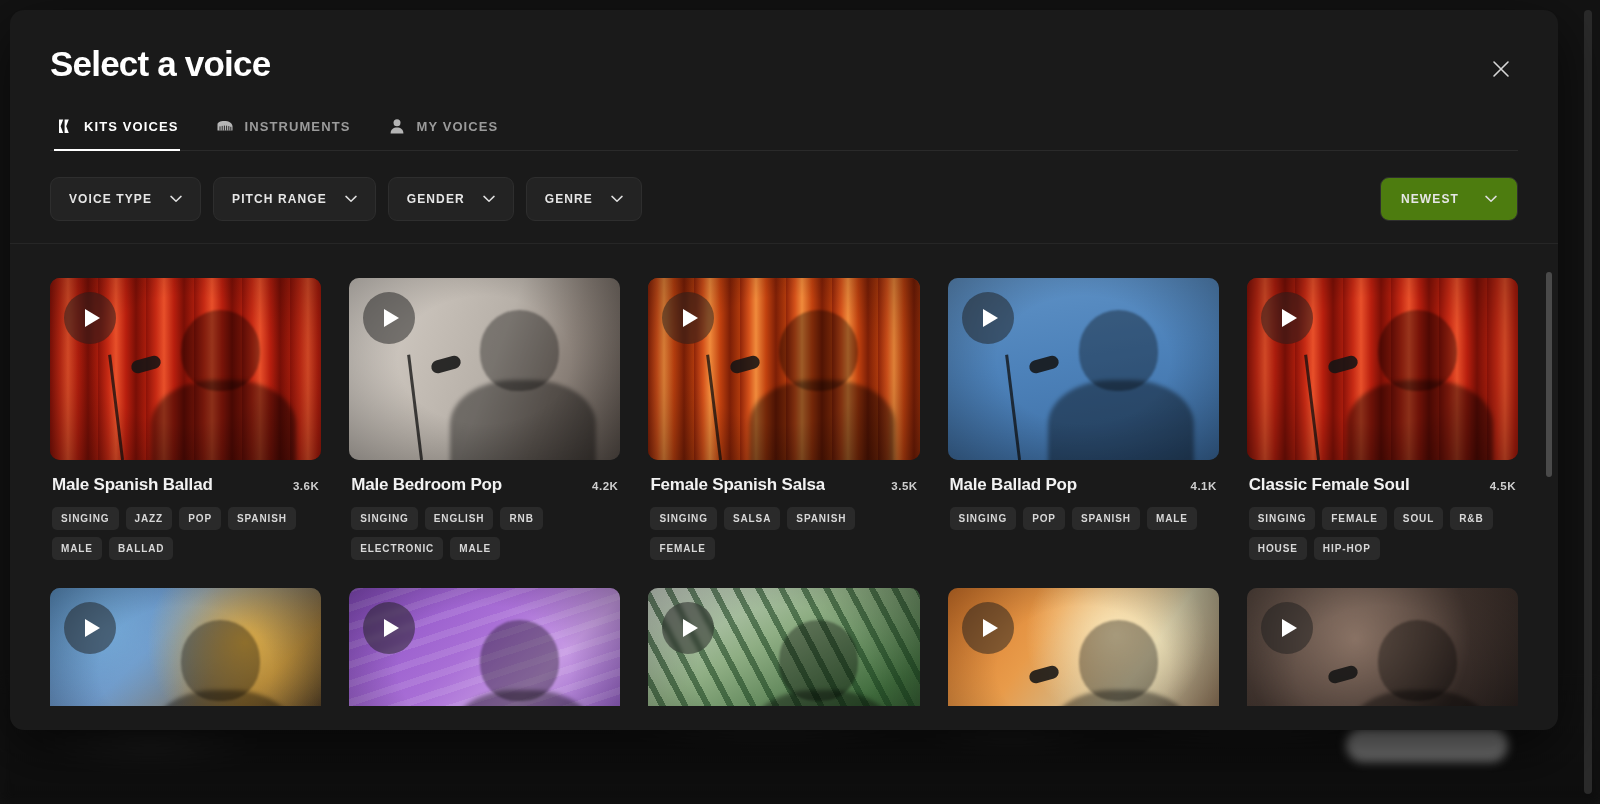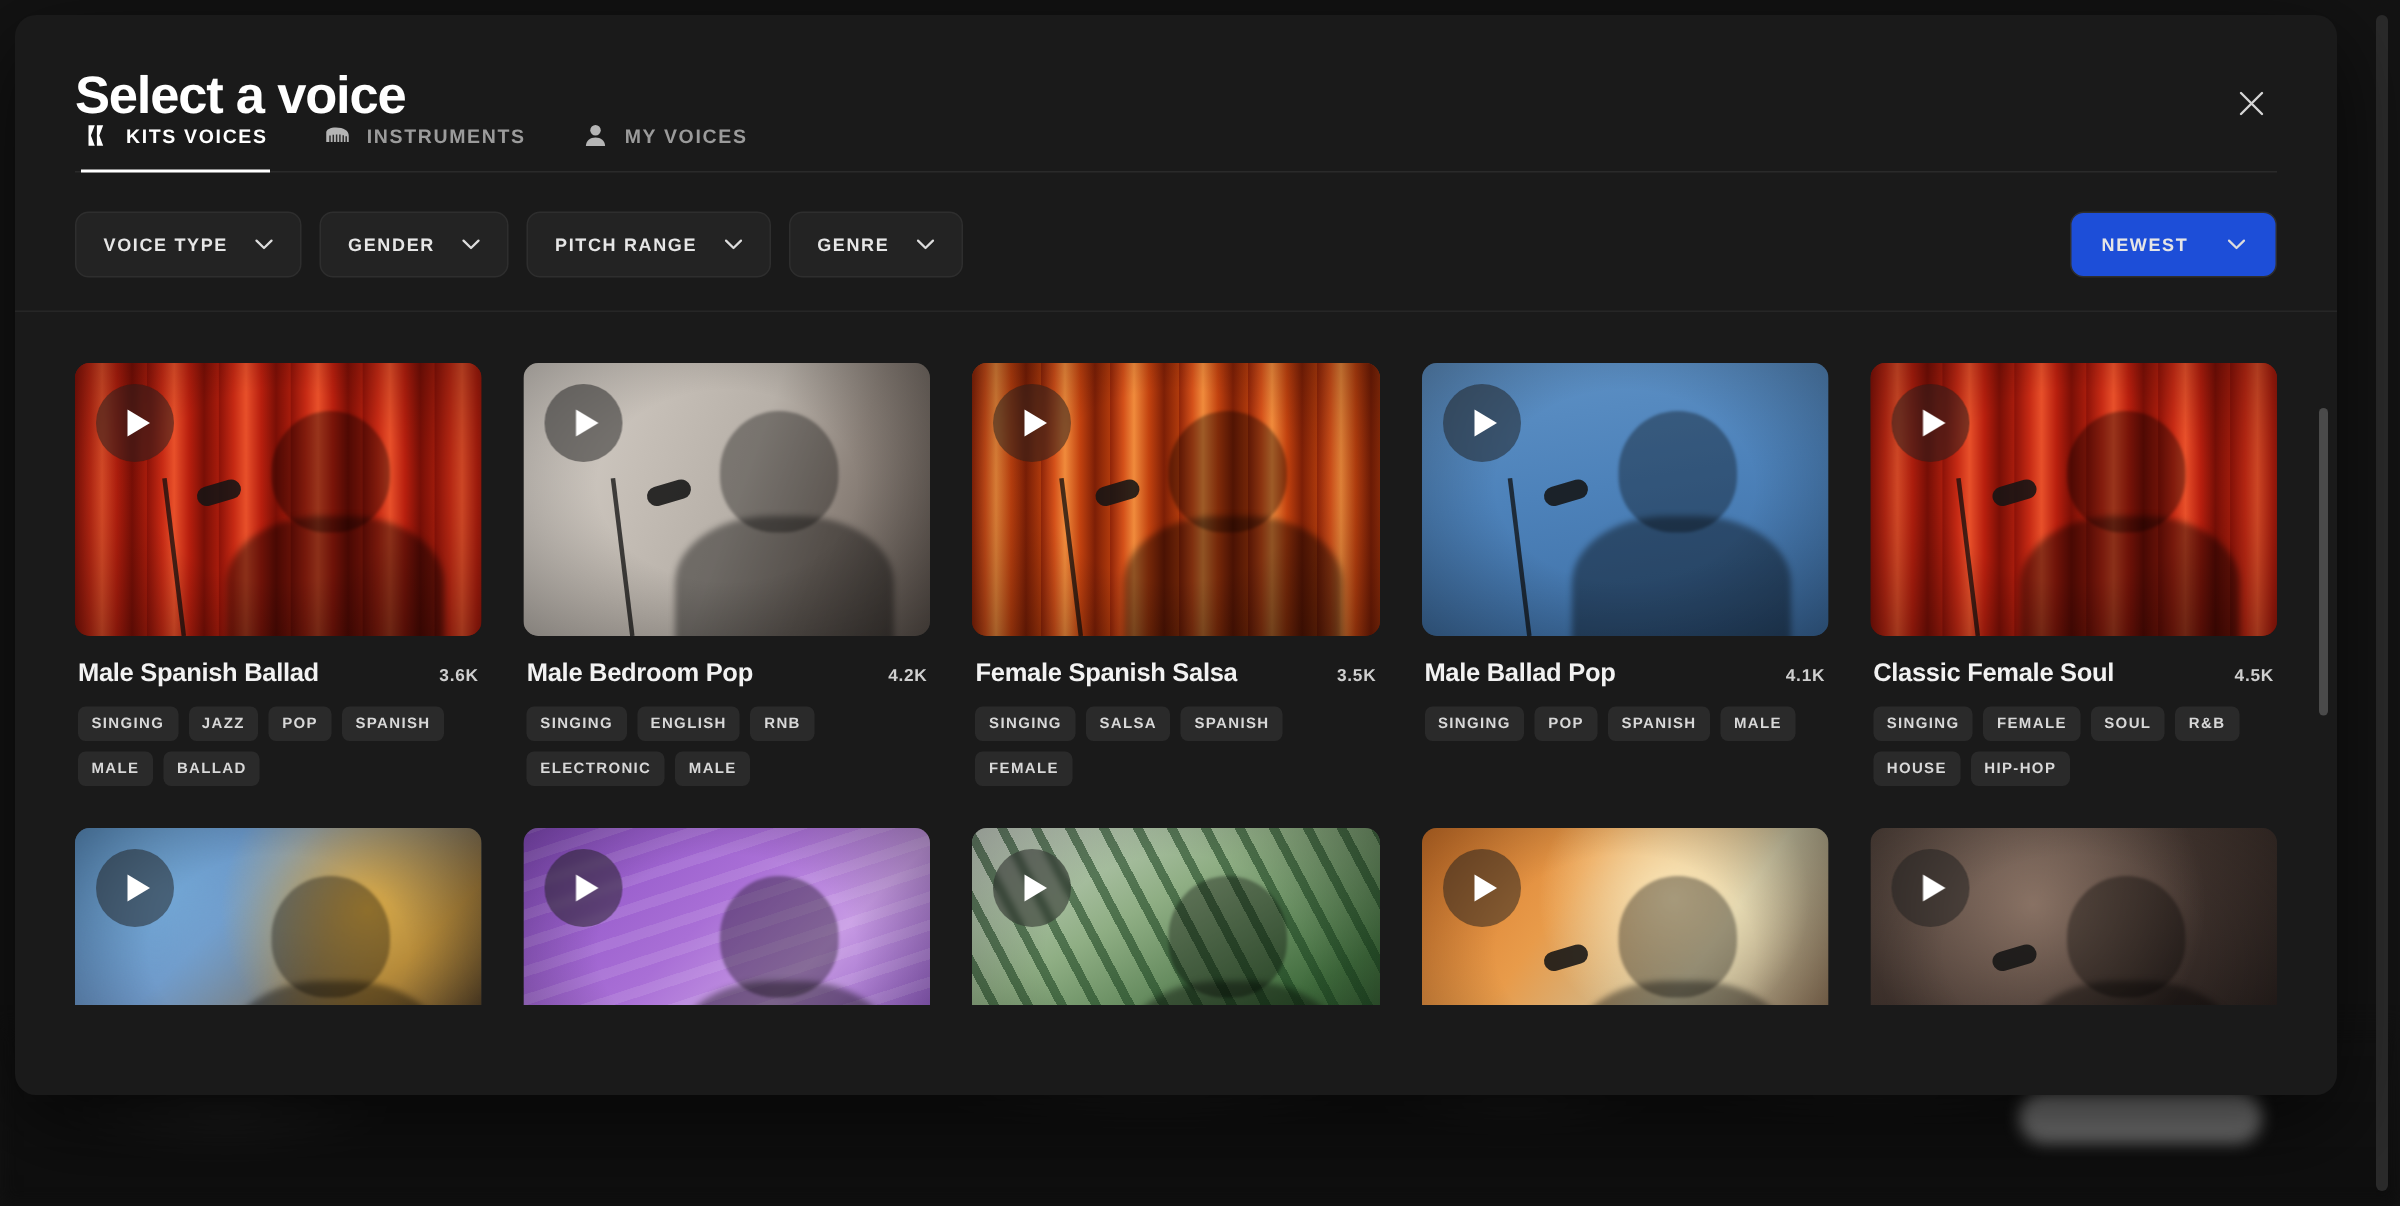--- a/index.html
+++ b/index.html
@@ -90,20 +90,21 @@
     background: transparent;
     border: none;
   }
   .close-button svg { display: block; }
 
   
   .tab-bar {
     display: flex;
     align-items: flex-end;
     gap: 34px;
+    margin-top: 36px;
     border-bottom: 1px solid #2a2a2a;
     padding-left: 4px;
   }
   .tab {
     display: flex;
     align-items: center;
     gap: 10px;
     padding: 0 2px 14px 2px;
     cursor: pointer;
     position: relative;
@@ -161,21 +162,21 @@
   }
   .chevron { flex: 0 0 12px; display: flex; }
   .spacer { flex: 1 1 auto; }
   .sort-chip {
     display: flex;
     align-items: center;
     justify-content: space-between;
     gap: 26px;
     height: 44px;
     padding: 0 20px;
-    background: #1d4ed8;
+    background: #4d7c0f;
     border: 1px solid #2e2e2e;
     border-radius: 9px;
     cursor: pointer;
     min-width: 138px;
   }
 
   
   .grid-scroll {
     position: relative;
     height: 462px;
@@ -450,30 +451,30 @@
       <div class="filter-chip">
         <span class="filter-chip-label">VOICE TYPE</span>
         <span class="chevron">
           <svg width="12" height="8" viewBox="0 0 12 8" fill="none">
               <path d="M1 1.4 L6 6.3 L11 1.4" stroke="#dcdcdc" stroke-width="1.5" stroke-linecap="round" stroke-linejoin="round"></path>
             </svg>
         </span>
       </div>
 
       <div class="filter-chip">
-        <span class="filter-chip-label">GENDER</span>
+        <span class="filter-chip-label">PITCH RANGE</span>
         <span class="chevron">
           <svg width="12" height="8" viewBox="0 0 12 8" fill="none">
               <path d="M1 1.4 L6 6.3 L11 1.4" stroke="#dcdcdc" stroke-width="1.5" stroke-linecap="round" stroke-linejoin="round"></path>
             </svg>
         </span>
       </div>
 
       <div class="filter-chip">
-        <span class="filter-chip-label">PITCH RANGE</span>
+        <span class="filter-chip-label">GENDER</span>
         <span class="chevron">
           <svg width="12" height="8" viewBox="0 0 12 8" fill="none">
               <path d="M1 1.4 L6 6.3 L11 1.4" stroke="#dcdcdc" stroke-width="1.5" stroke-linecap="round" stroke-linejoin="round"></path>
             </svg>
         </span>
       </div>
 
       <div class="filter-chip">
         <span class="filter-chip-label">GENRE</span>
         <span class="chevron">

